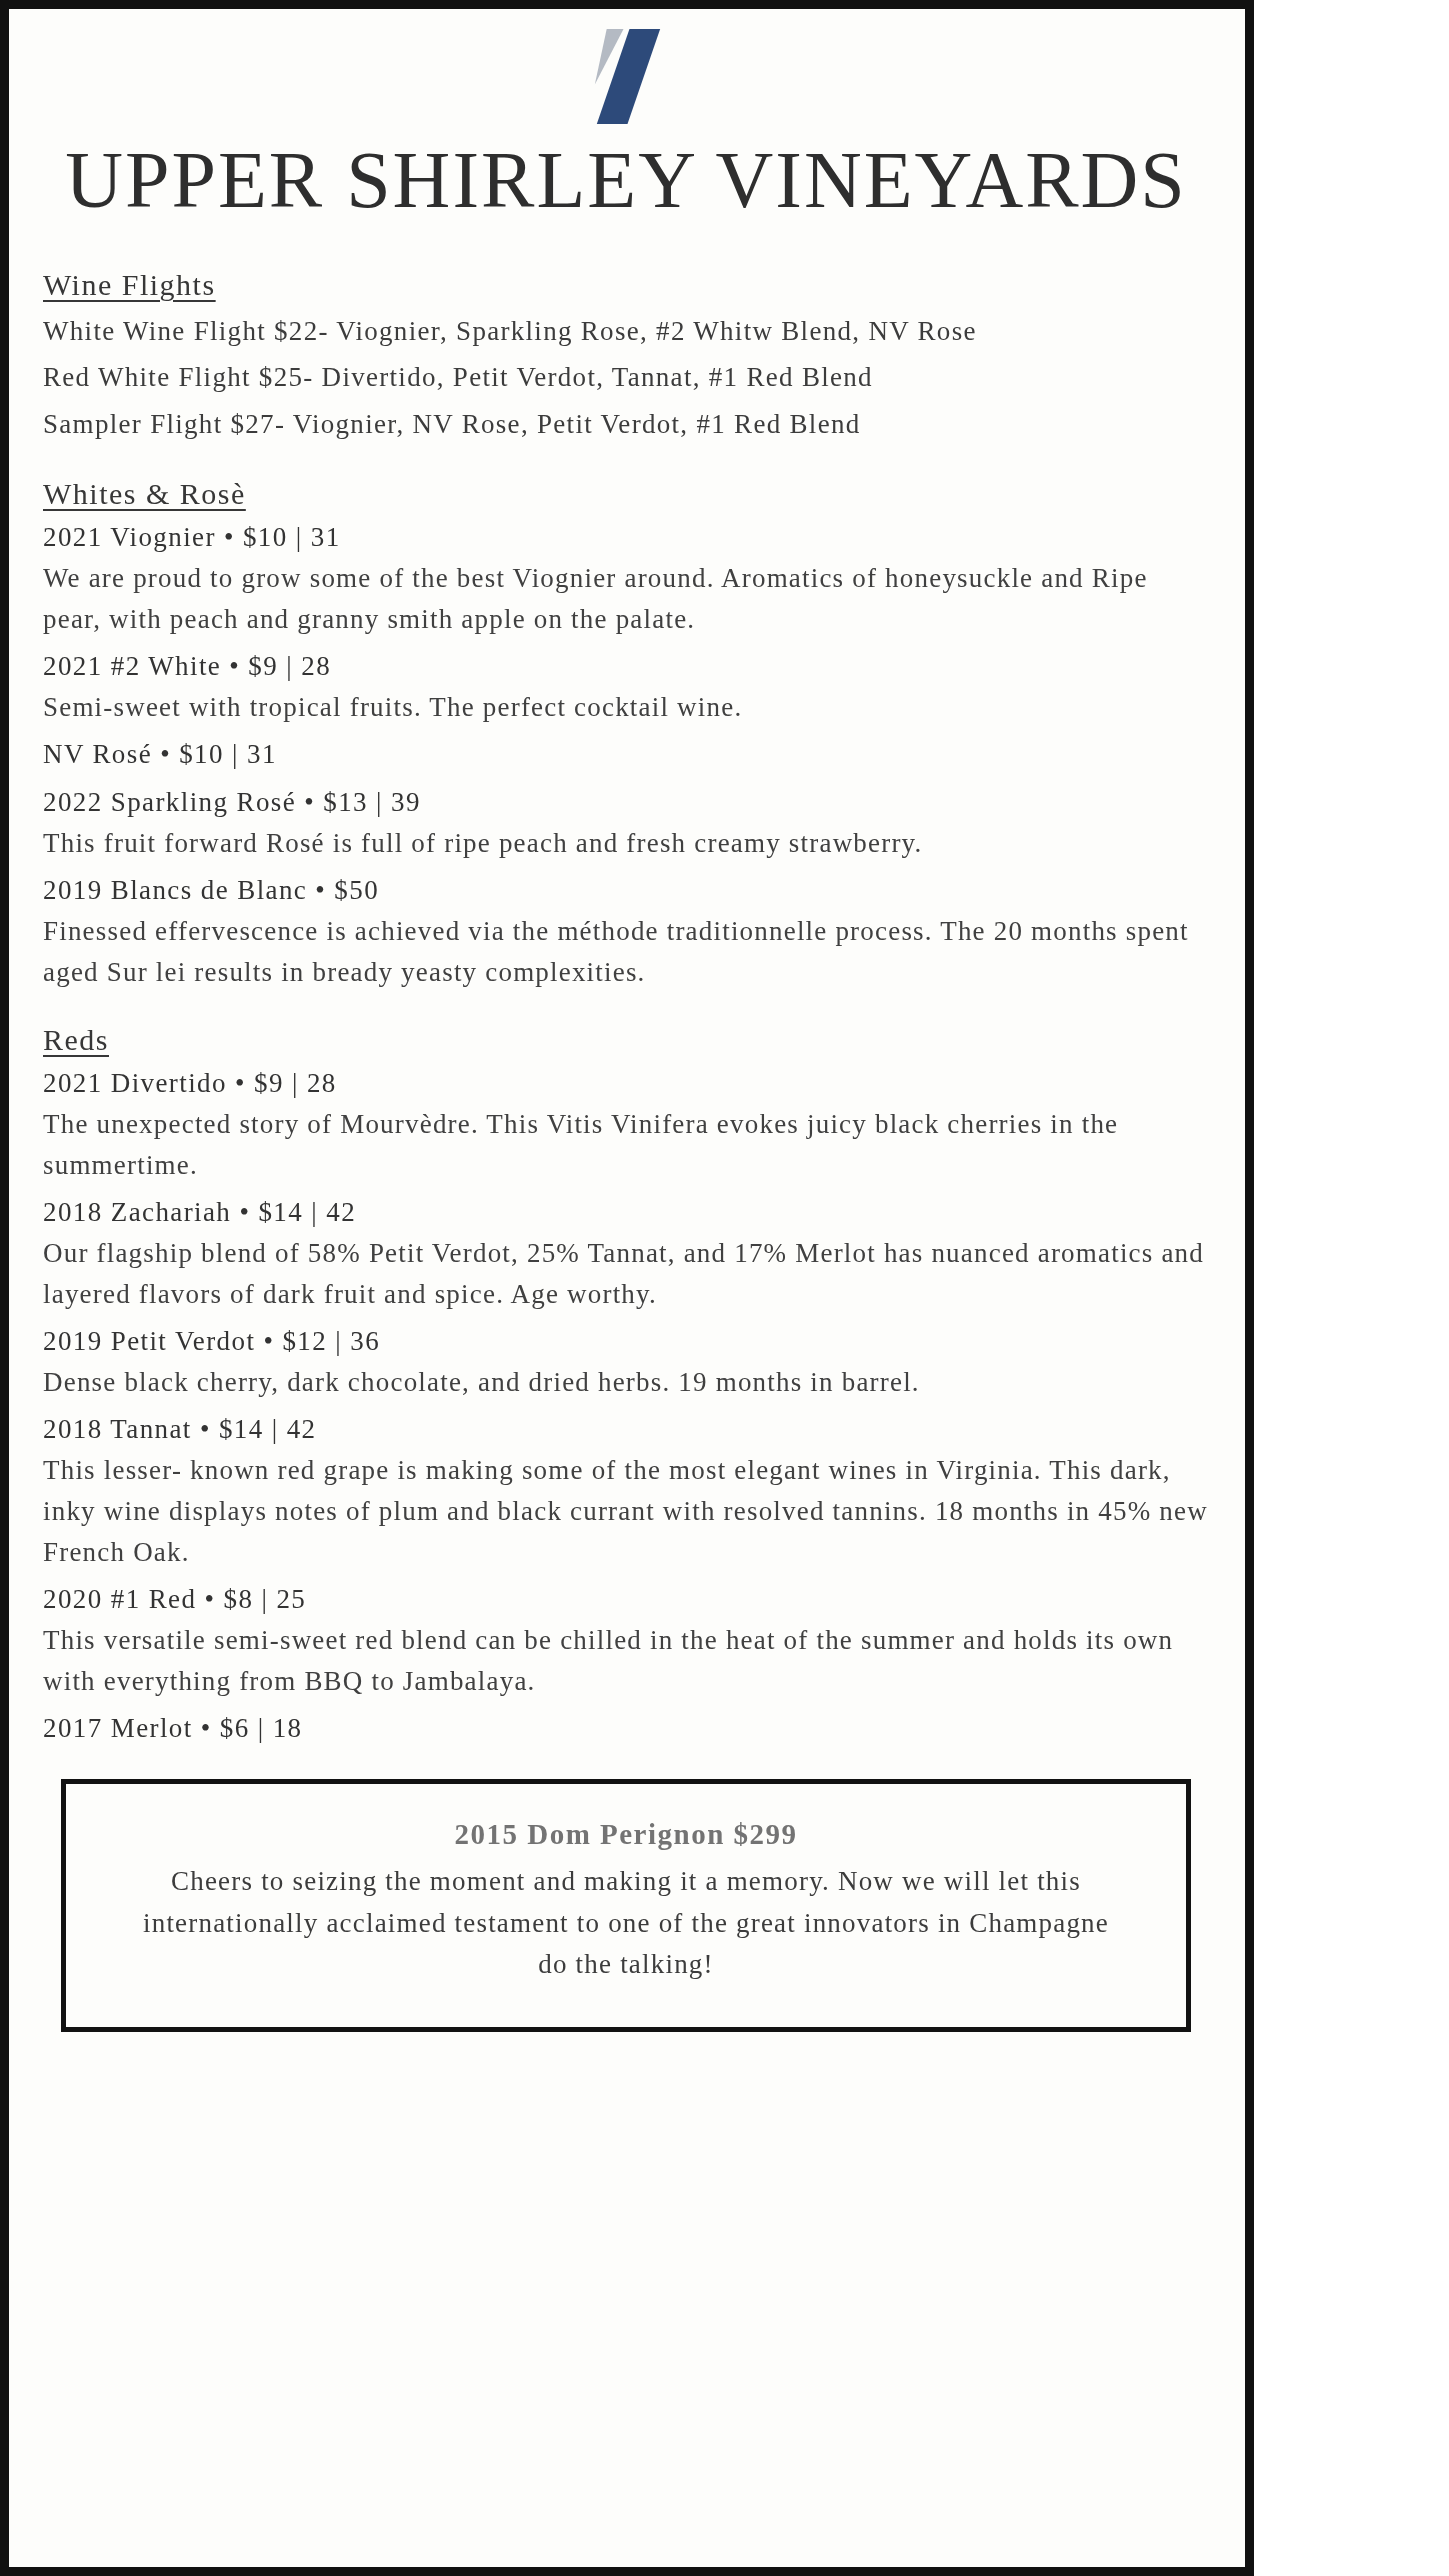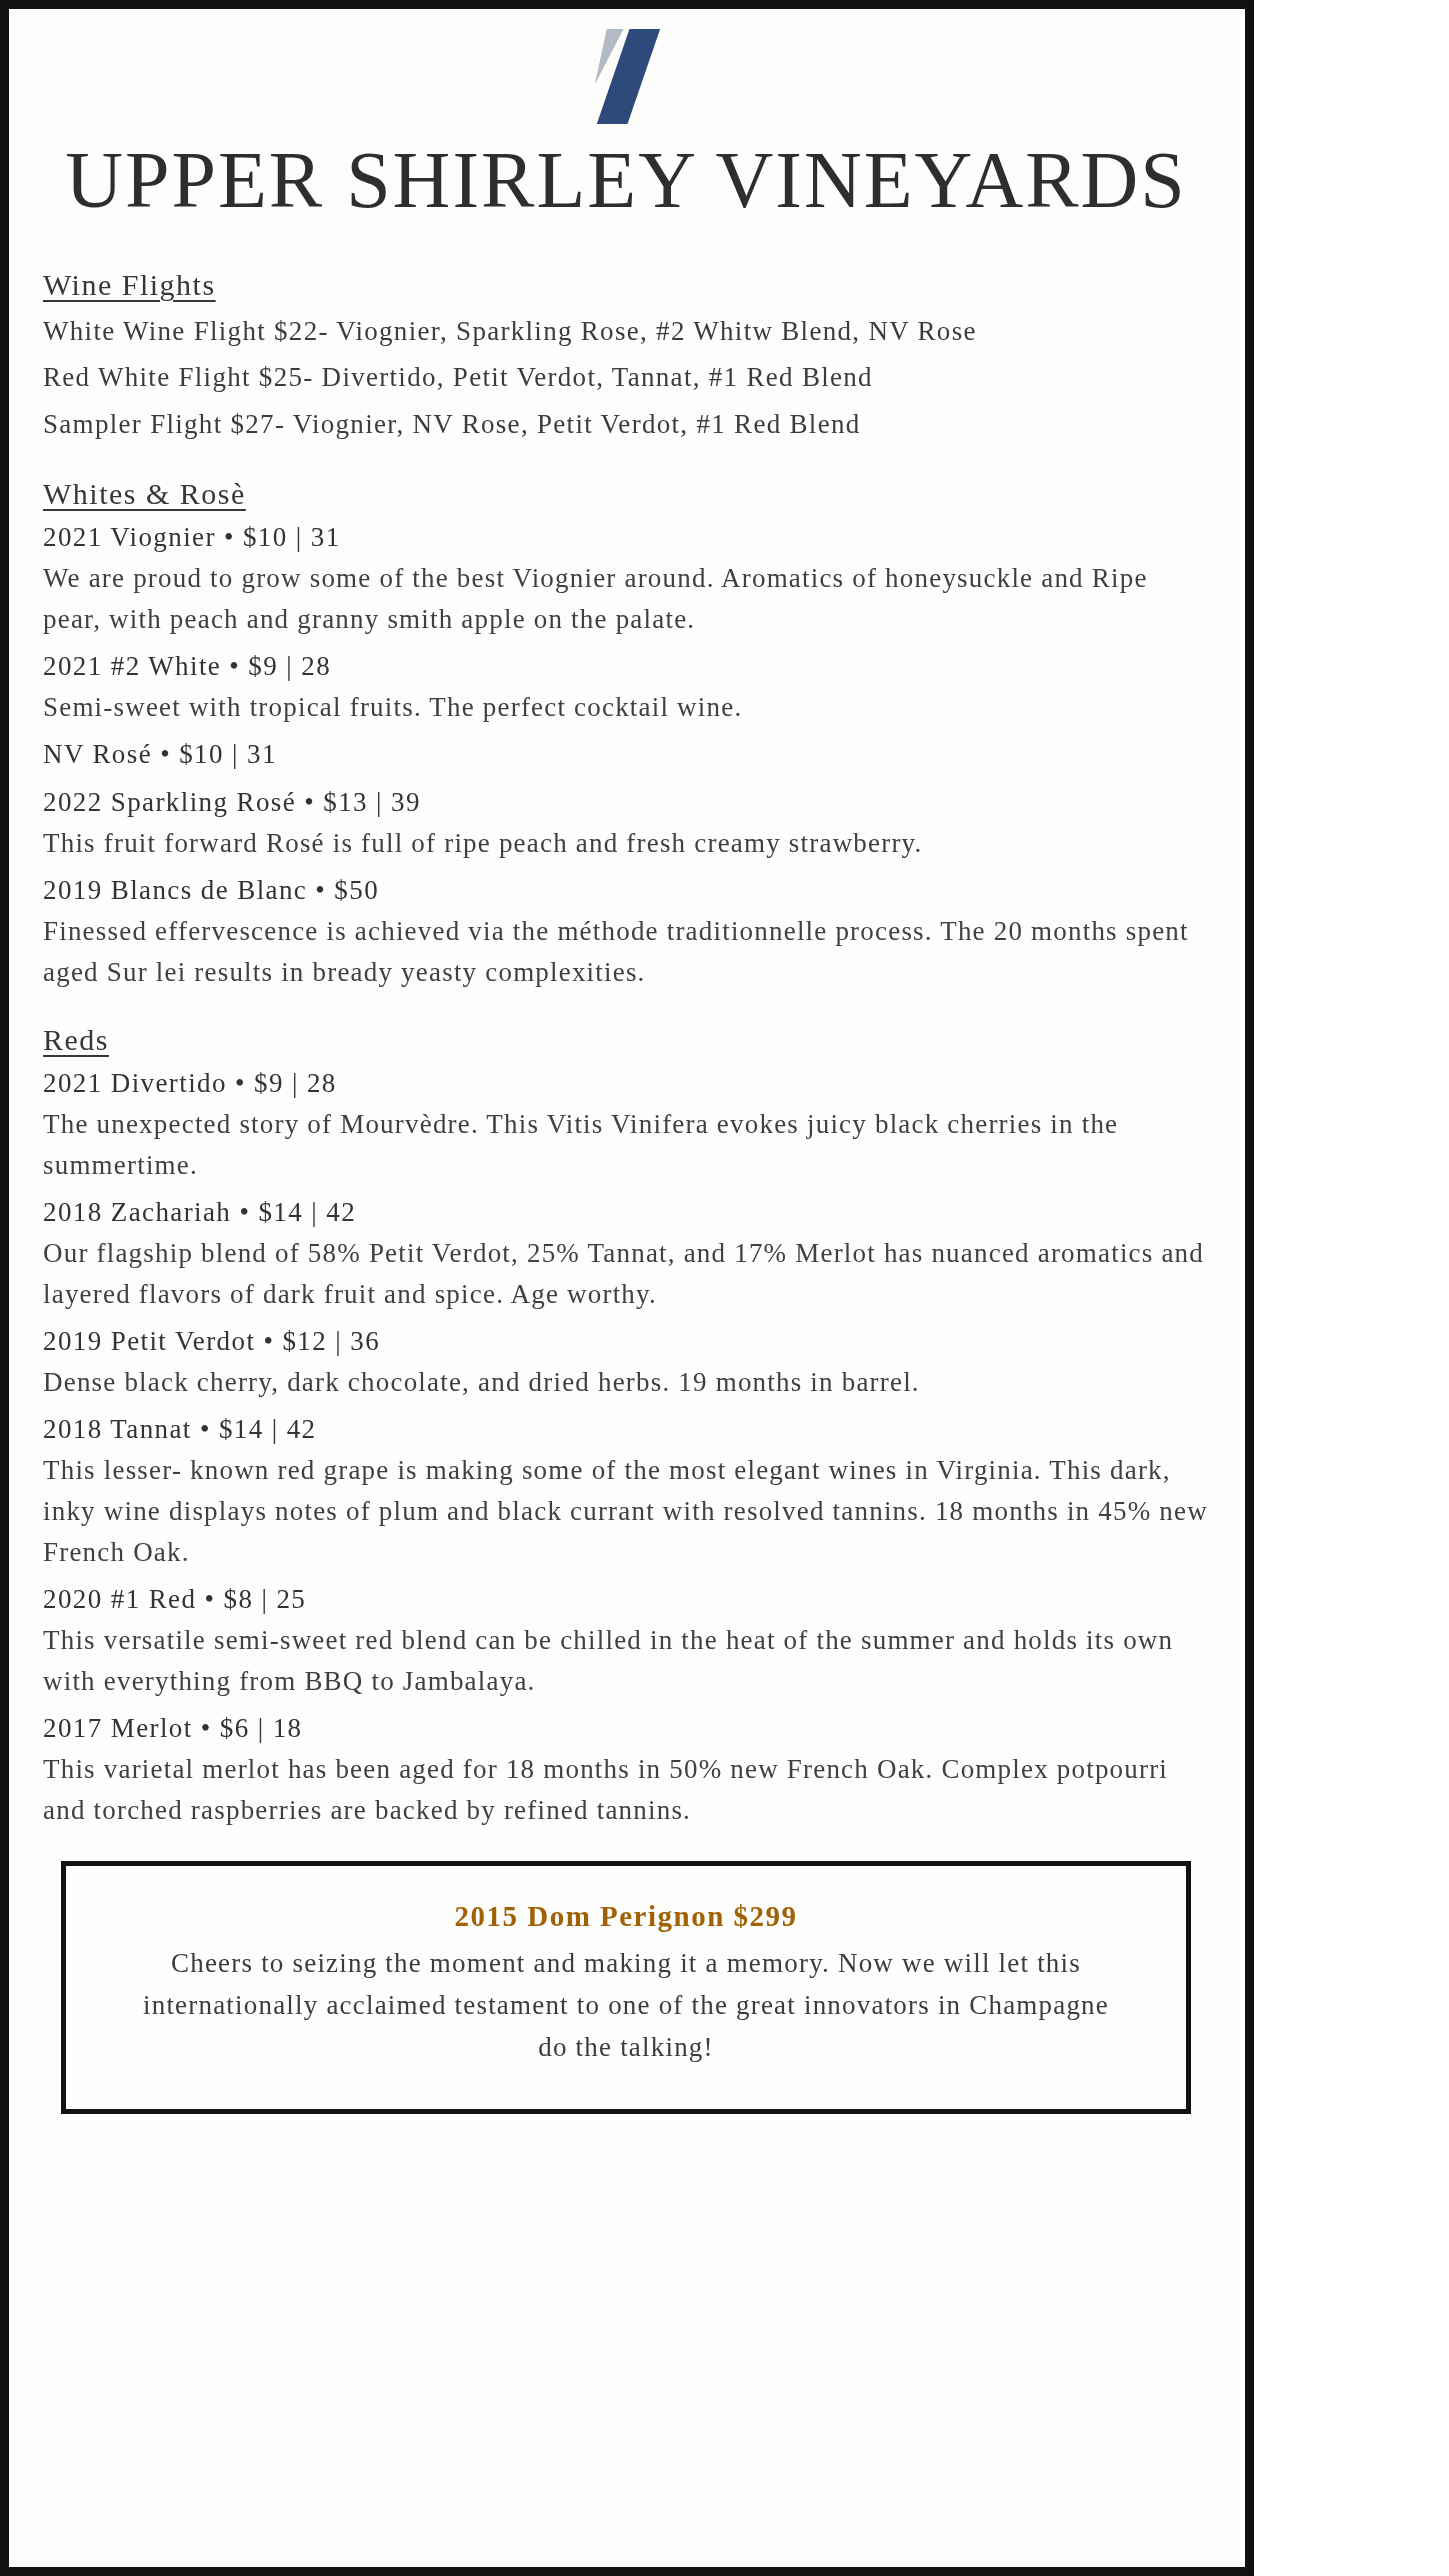--- a/index.html
+++ b/index.html
@@ -66,21 +66,21 @@
     margin: 30px 18px 0 18px;
     border: 5px solid #121212;
     padding: 30px 60px 34px 60px;
     text-align: center;
     background: #fdfdfb;
   }
   .featured-title {
     font-size: 29px;
     font-weight: bold;
     letter-spacing: 1.5px;
-    color: #a16207;
+    color: #737373;
     line-height: 1.4;
   }
   .featured-desc {
     font-size: 27px;
     letter-spacing: 1.2px;
     line-height: 1.55;
     color: #3c3c3c;
     max-width: 1212px;
     margin: 6px auto 7px auto;
   }
@@ -157,21 +157,20 @@
       <p class="wine-desc">This lesser- known red grape is making some of the most elegant wines in Virginia. This dark, inky wine displays notes of plum and black currant with resolved tannins. 18 months in 45% new French Oak.</p>
     </div>
 
     <div class="wine">
       <p class="wine-label">2020 #1 Red • $8 | 25</p>
       <p class="wine-desc">This versatile semi-sweet red blend can be chilled in the heat of the summer and holds its own with everything from BBQ to Jambalaya.</p>
     </div>
 
     <div class="wine">
       <p class="wine-label">2017 Merlot • $6 | 18</p>
-      <p class="wine-desc">This varietal merlot has been aged for 18 months in 50% new French Oak. Complex potpourri and torched raspberries are backed by refined tannins.</p>
     </div>
   </section>
 
   <div class="featured-box">
     <p class="featured-title">2015 Dom Perignon $299</p>
     <p class="featured-desc">Cheers to seizing the moment and making it a memory. Now we will let this internationally acclaimed testament to one of the great innovators in Champagne do the talking!</p>
   </div>
 
 </div>
 

